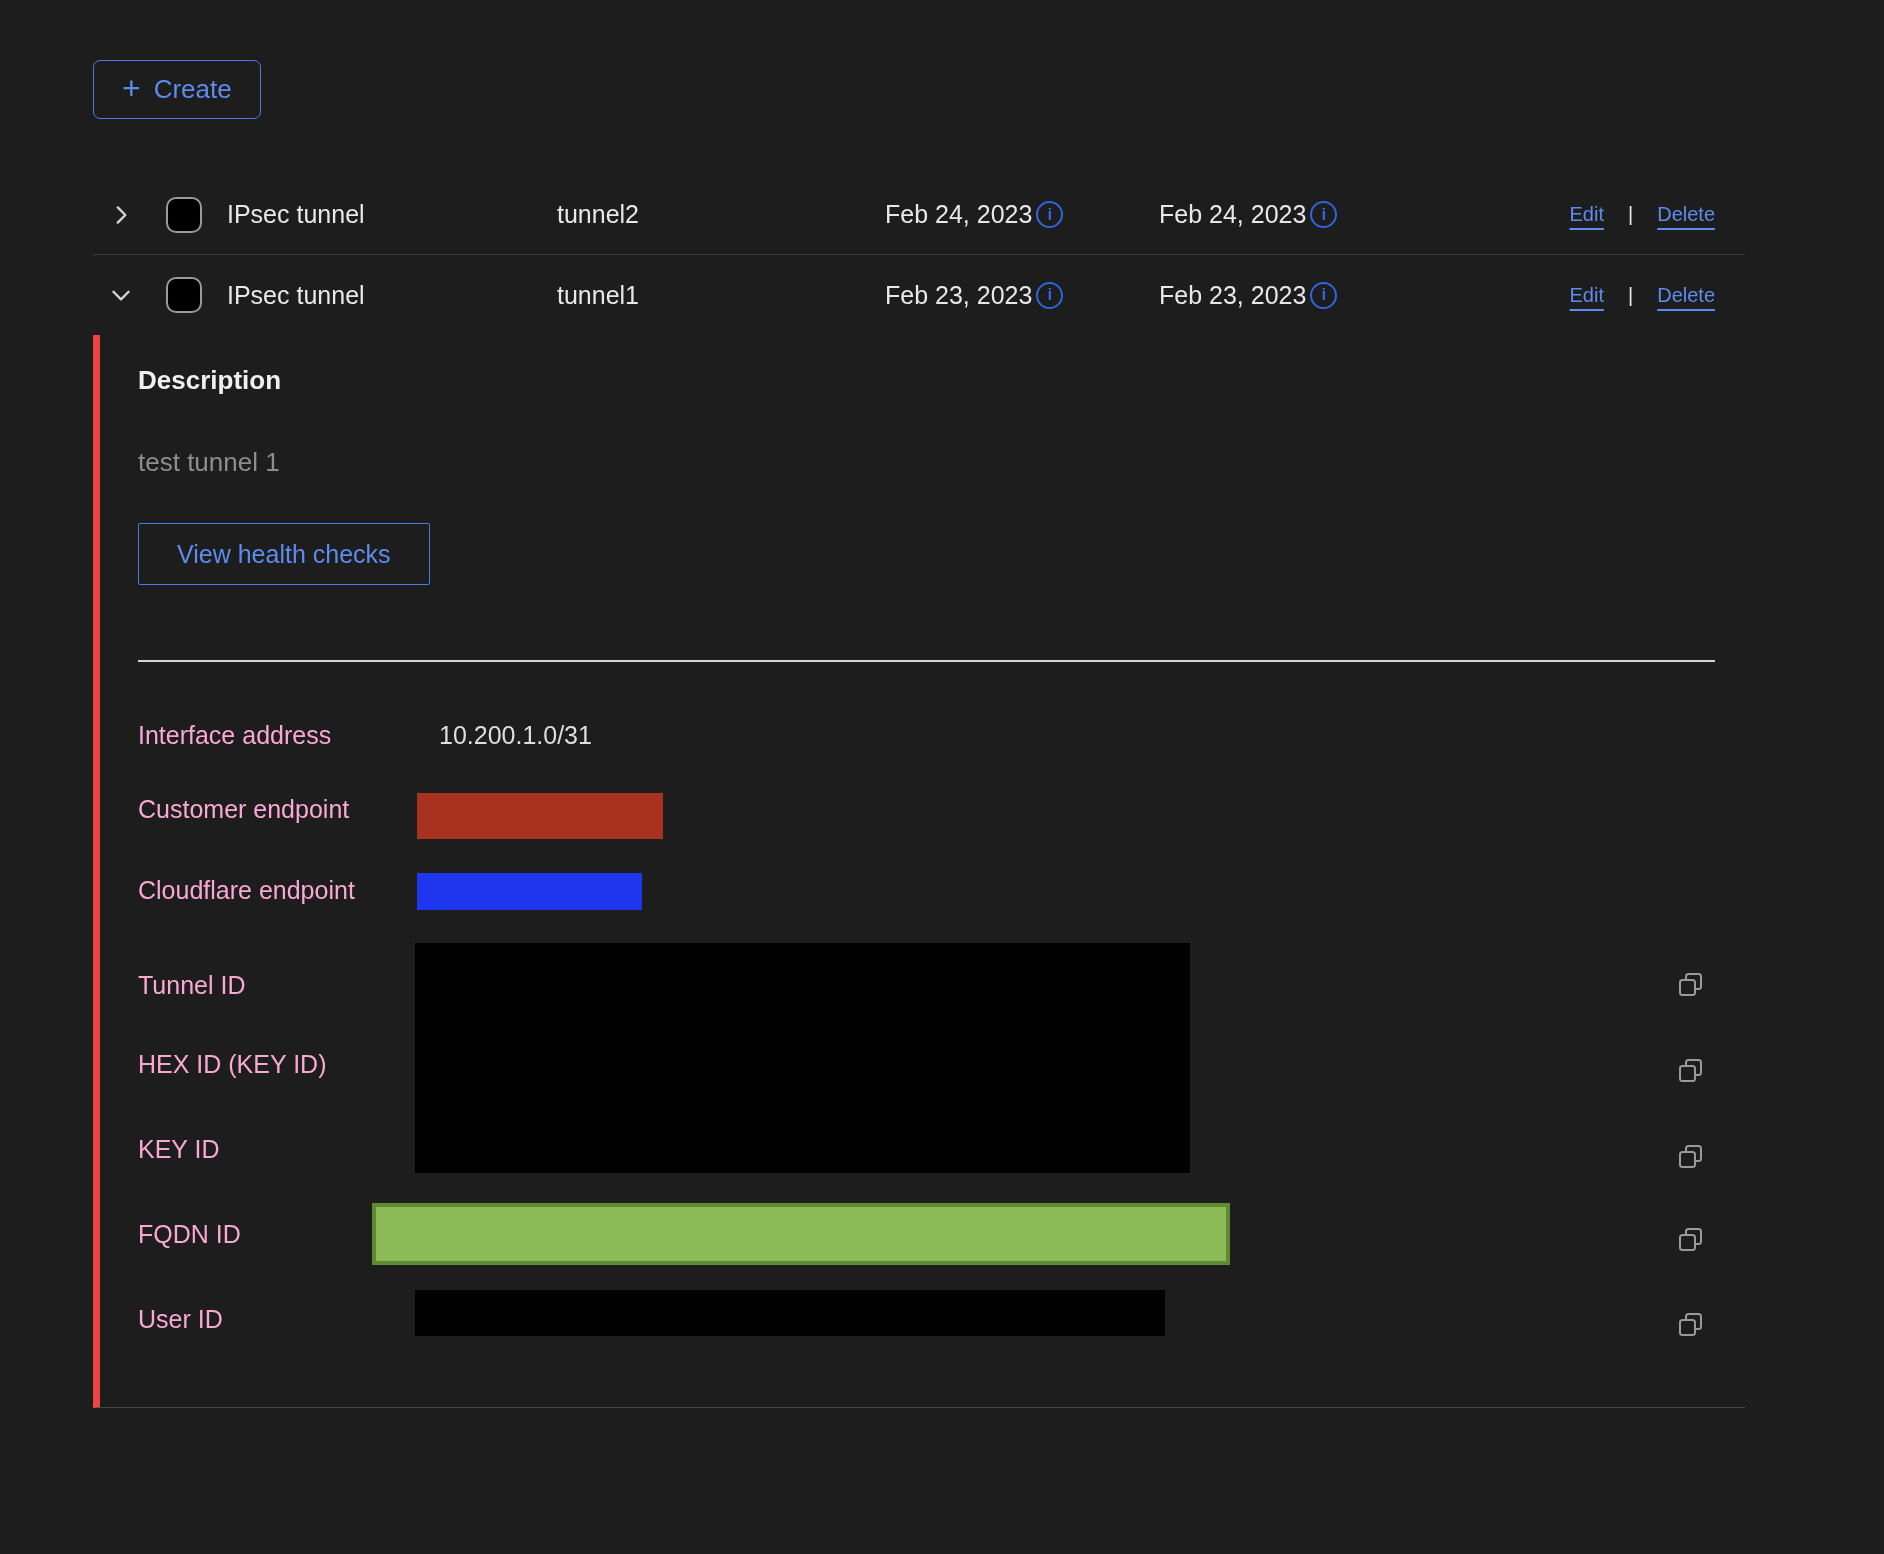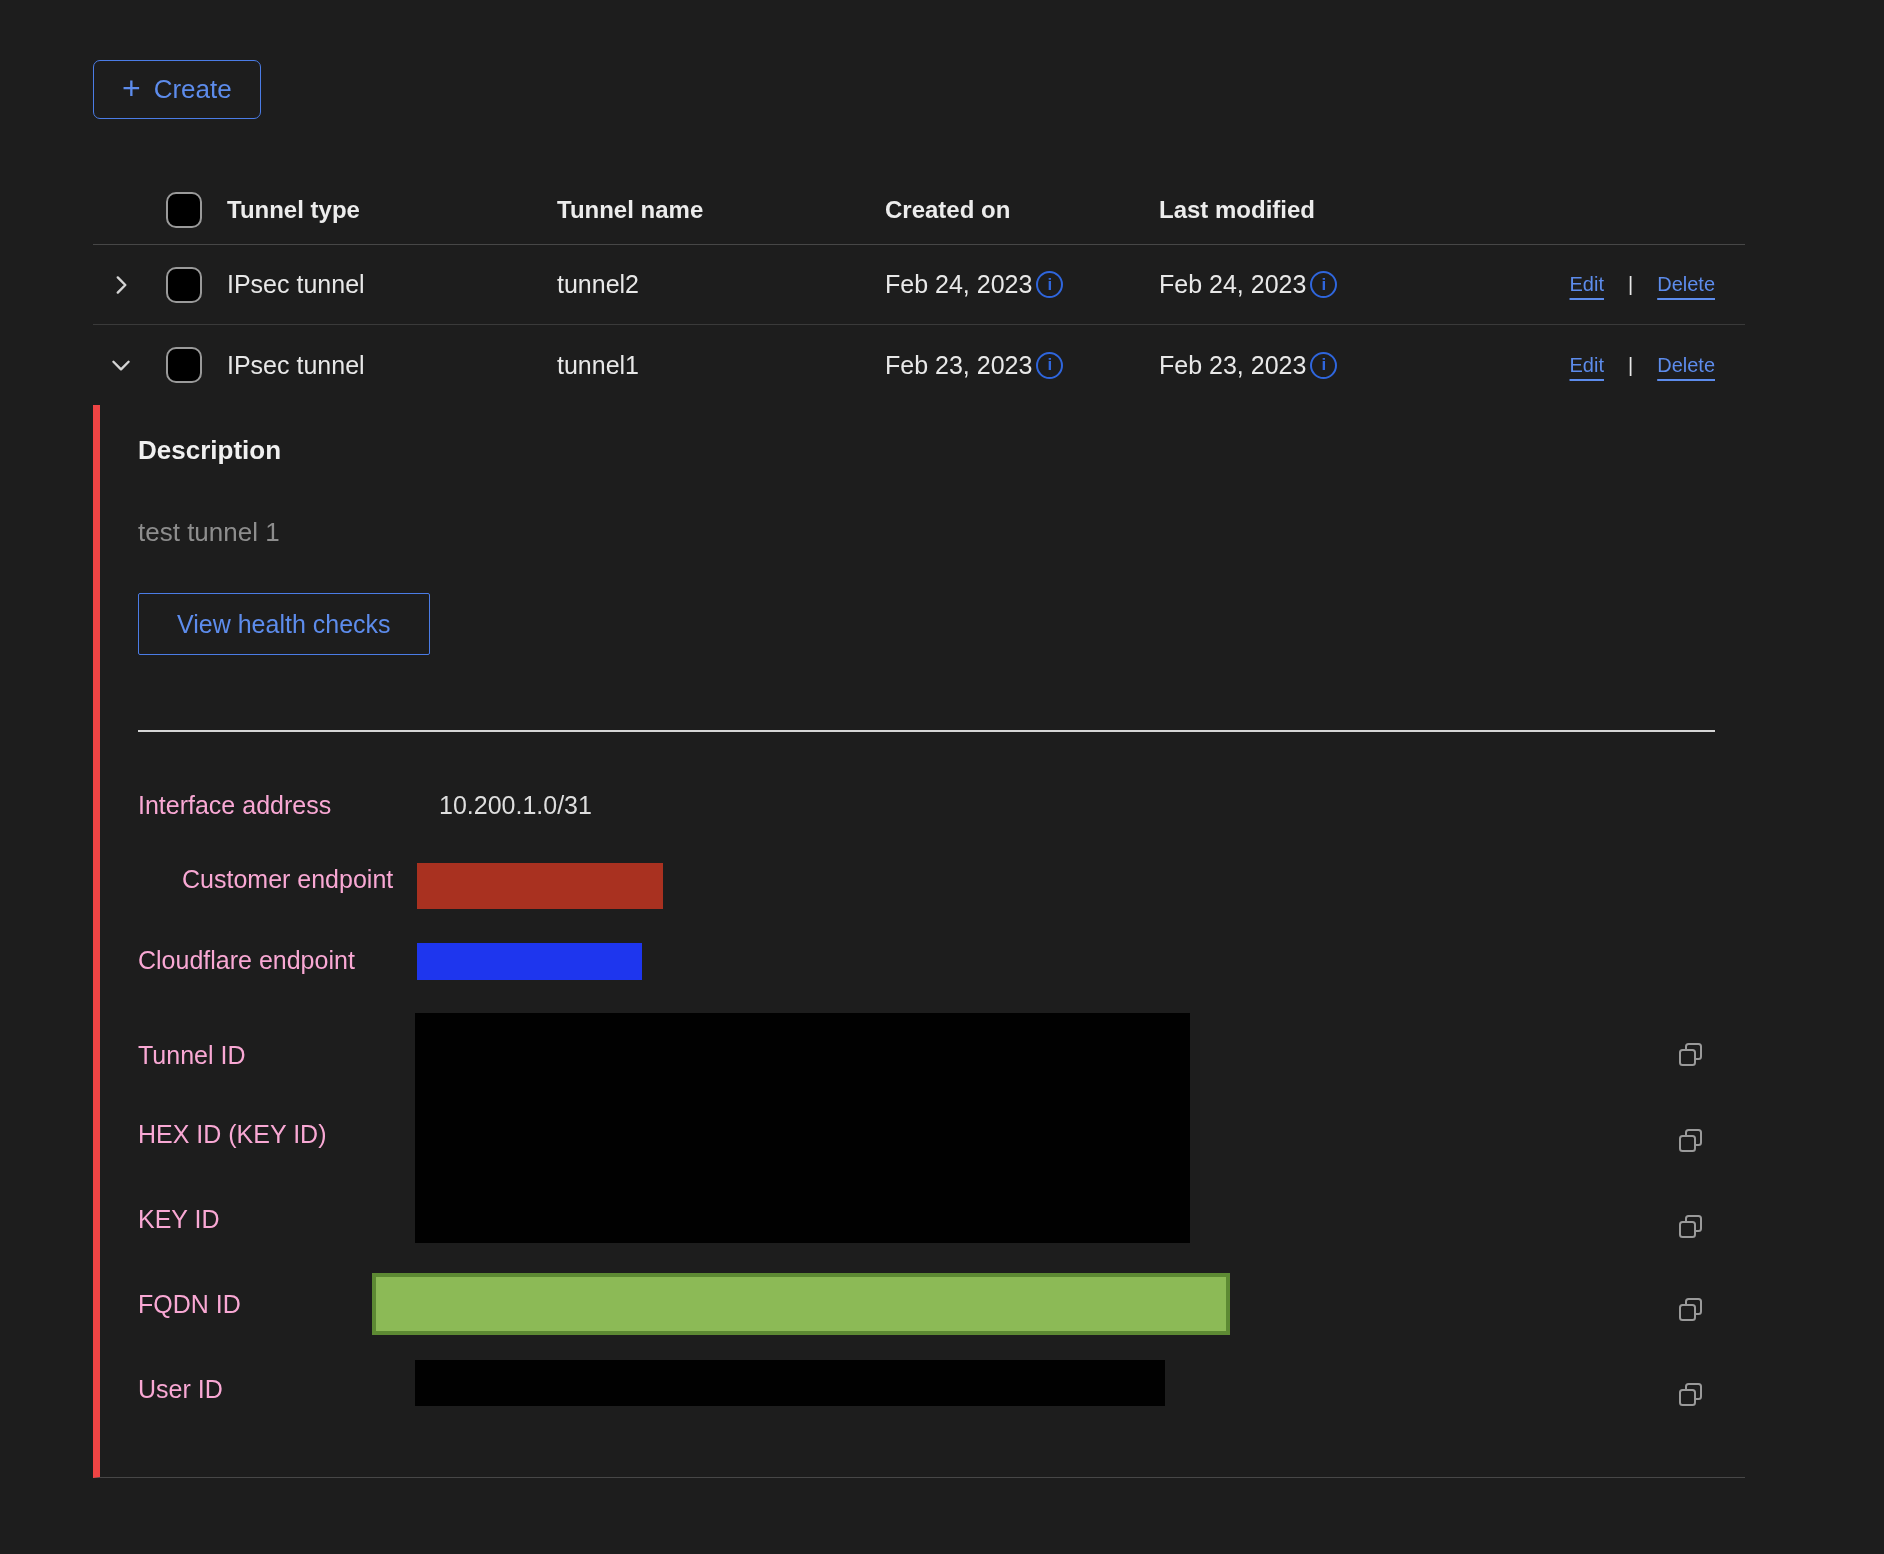--- a/index.html
+++ b/index.html
@@ -105,21 +105,21 @@
     font-family: "Liberation Sans", sans-serif;
     cursor: pointer;
   }
   .divider { position: absolute; left: 38px; top: 325px; width: 1577px; height: 1.5px; background: #d6d6d6; }
 
   .flabel { position: absolute; left: 38px; font-size: 25px; color: #f9a8d4; white-space: nowrap; }
   .fvalue { position: absolute; font-size: 25px; color: #dedede; white-space: nowrap; }
 
   .lbl-interface { top: 386px; }
   .val-interface { left: 339px; top: 386px; }
-  .lbl-customer  { top: 460px; margin-left: 44px; }
+  .lbl-customer  { top: 460px; }
   .lbl-cloudflare{ top: 533px; margin-top: 8px; }
   .lbl-tunnel    { top: 636px; }
   .lbl-hex       { top: 715px; }
   .lbl-key       { top: 800px; }
   .lbl-fqdn      { top: 885px; }
   .lbl-user      { top: 970px; }
 
   .redact { position: absolute; }
   .redact-red   { left: 317px; top: 458px; width: 246px; height: 46px; background: #a93120; }
   .redact-blue  { left: 317px; top: 538px; width: 225px; height: 37px; background: #1e36ee; }
@@ -139,31 +139,20 @@
 
 <div class="page">
 
   <button class="create-btn">
     <span class="plus">+</span>
     <span>Create</span>
   </button>
 
   <div class="table">
 
-    <div class="trow thead">
-      <div class="cell cell-center"></div>
-      <div class="cell cell-center">
-        <span class="checkbox"></span>
-      </div>
-      <div class="hcell">Tunnel type</div>
-      <div class="hcell">Tunnel name</div>
-      <div class="hcell">Created on</div>
-      <div class="hcell">Last modified</div>
-      <div class="hcell"></div>
-    </div>
 
     <div class="trow tbody-row bordered">
       <div class="cell cell-center">
         <button class="expander">
           <svg width="26" height="26" viewBox="0 0 24 24">
             <path d="M9 5l7 7-7 7" fill="none" stroke="#d4d4d4" stroke-width="2.2" stroke-linecap="round" stroke-linejoin="round"></path>
           </svg>
         </button>
       </div>
       <div class="cell cell-center">

